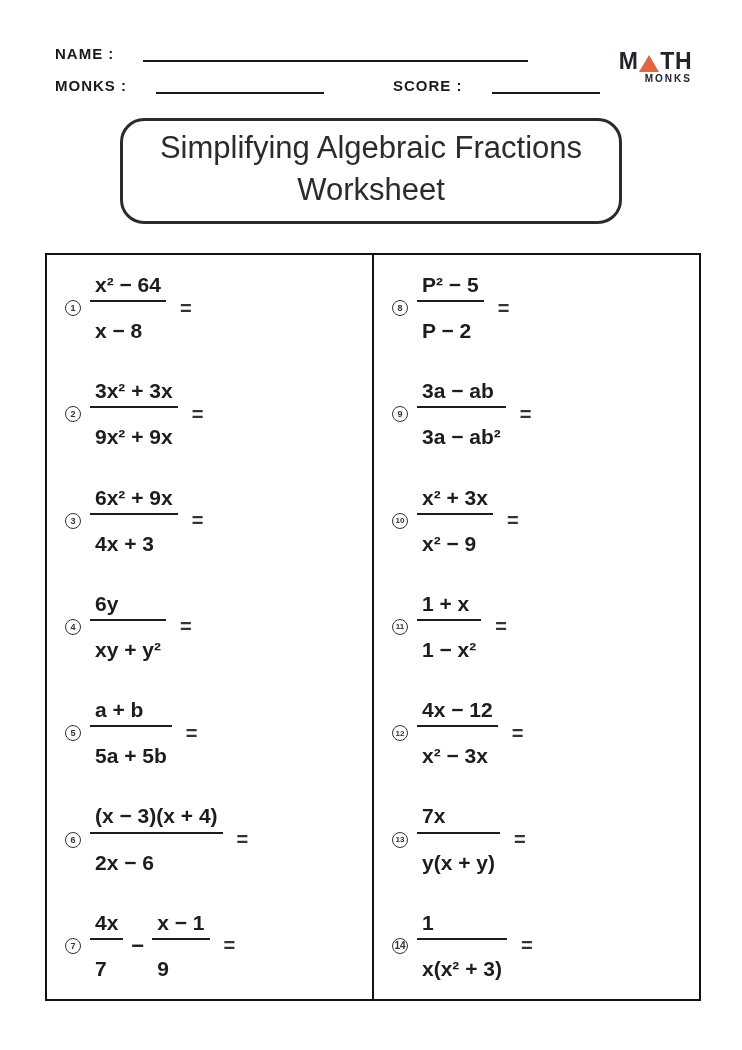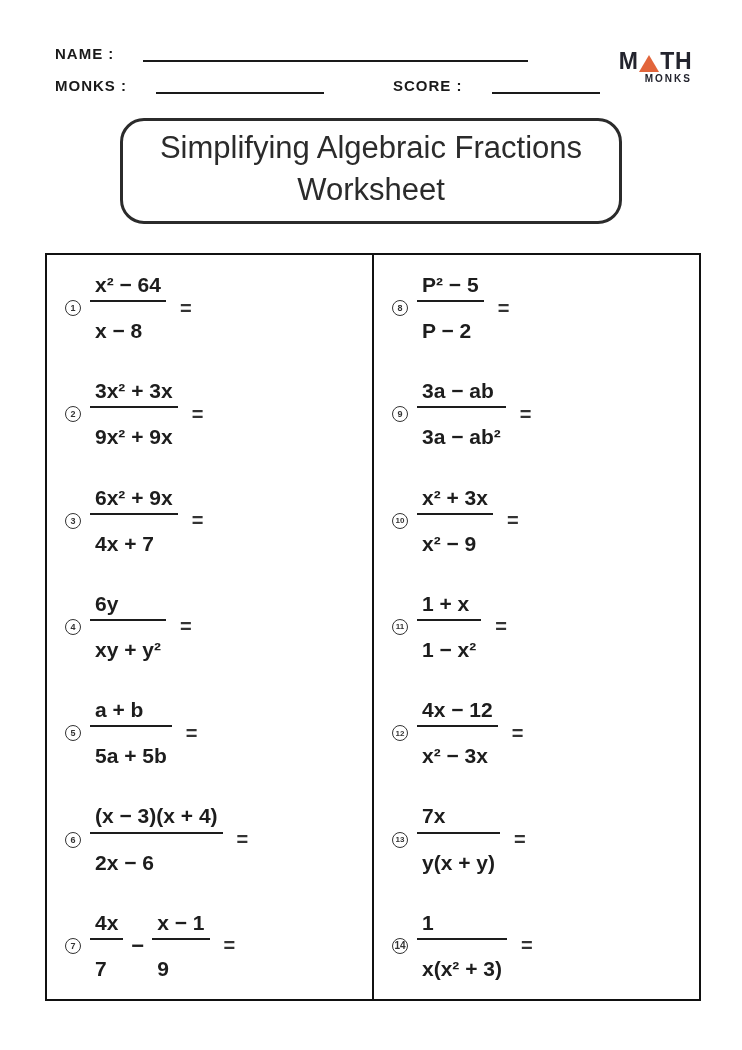--- a/index.html
+++ b/index.html
@@ -217,21 +217,21 @@
             <span class="frac-bar"></span>
             <span class="frac-den">9x² + 9x</span>
           </span>
           <span class="equals">=</span>
         </div>
         <div class="problem-row">
           <span class="circle-number">3</span>
           <span class="fraction">
             <span class="frac-num">6x² + 9x</span>
             <span class="frac-bar"></span>
-            <span class="frac-den">4x + 7</span>
+            <span class="frac-den">4x + 3</span>
           </span>
           <span class="equals">=</span>
         </div>
         <div class="problem-row">
           <span class="circle-number">4</span>
           <span class="fraction">
             <span class="frac-num">6y</span>
             <span class="frac-bar"></span>
             <span class="frac-den">xy + y²</span>
           </span>

